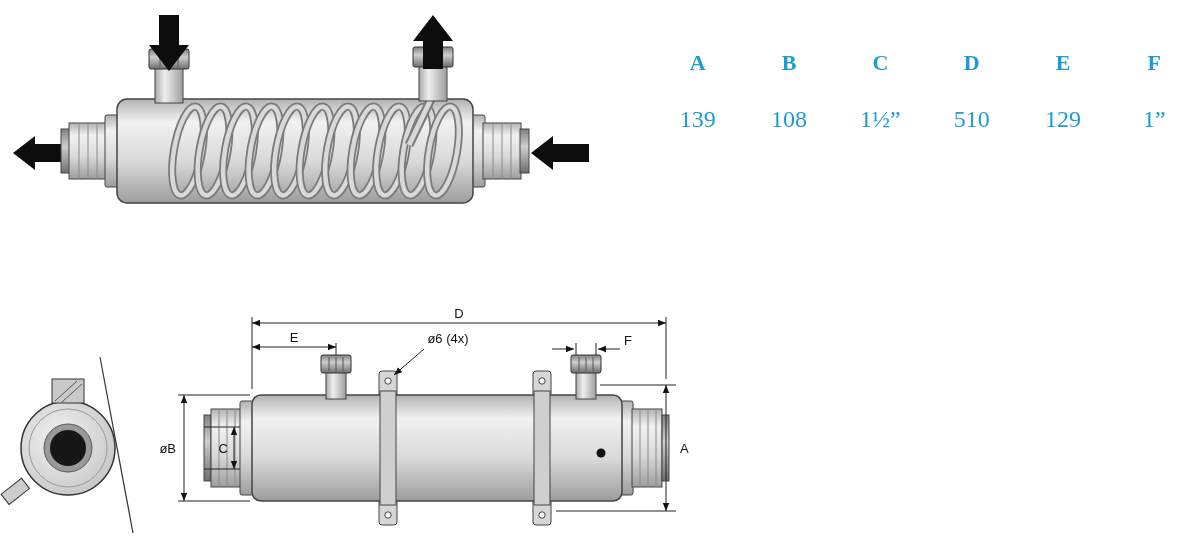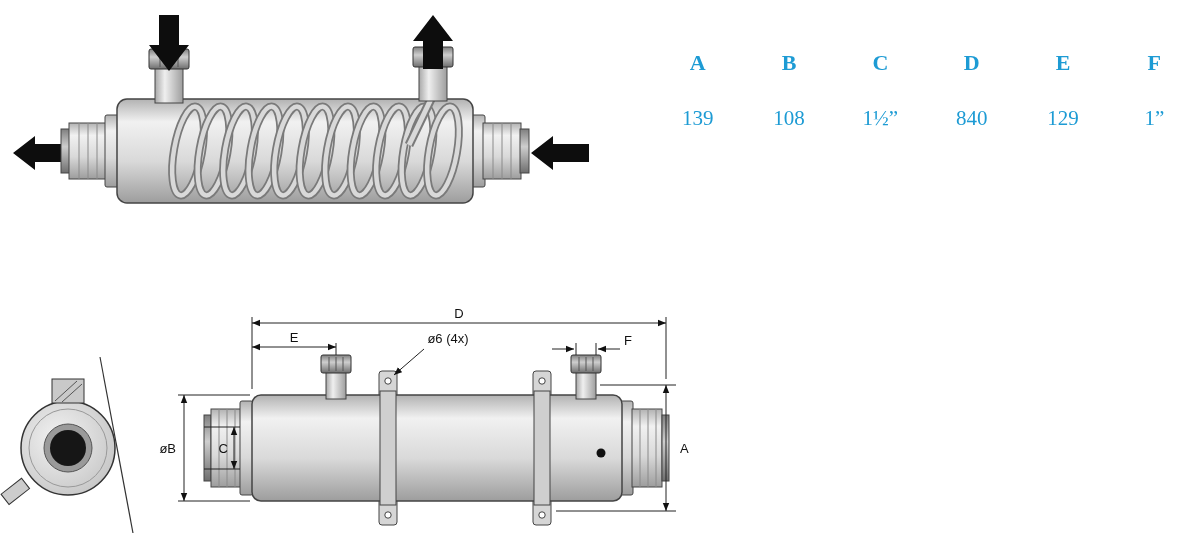--- a/index.html
+++ b/index.html
@@ -9,21 +9,21 @@
   .svg-top    { position:absolute; left:5px;  top:5px; }
   .svg-bottom { position:absolute; left:0px;  top:285px; }
 
   .dim-table {
     position:absolute; left:652px; top:50px; width:548px;
     display:grid; grid-template-columns:repeat(6,1fr);
     row-gap:30px; text-align:center;
     font-family:"Liberation Serif", serif;
   }
   .dim-table .hdr { font-weight:bold; font-size:22px; }
-  .dim-table .val { font-size:21px; }
+  .dim-table .val { font-size:24px; }
 
   svg text { font-family:"Liberation Sans", sans-serif; font-size:13px; fill:#111; }
 </style>
 </head>
 <body>
 
 <svg class="svg-top" width="620" height="240" viewBox="0 0 620 240">
   <defs>
     <linearGradient id="metalV" x1="0" y1="0" x2="0" y2="1">
       <stop offset="0" stop-color="#b2b2b2"></stop>
@@ -123,21 +123,21 @@
 <div class="dim-table" style="color: rgb(29, 155, 212);">
   <div class="hdr">A</div>
   <div class="hdr">B</div>
   <div class="hdr">C</div>
   <div class="hdr">D</div>
   <div class="hdr">E</div>
   <div class="hdr">F</div>
   <div class="val">139</div>
   <div class="val">108</div>
   <div class="val">1½”</div>
-  <div class="val">840</div>
+  <div class="val">510</div>
   <div class="val">129</div>
   <div class="val">1”</div>
 </div>
 
 <svg class="svg-bottom" width="720" height="265" viewBox="0 0 720 265">
   <defs>
     <linearGradient id="metalV2" x1="0" y1="0" x2="0" y2="1">
       <stop offset="0" stop-color="#b2b2b2"></stop>
         <stop offset="0.22" stop-color="#f1f1f1"></stop>
       <stop offset="0.6" stop-color="#d9d9d9"></stop>

